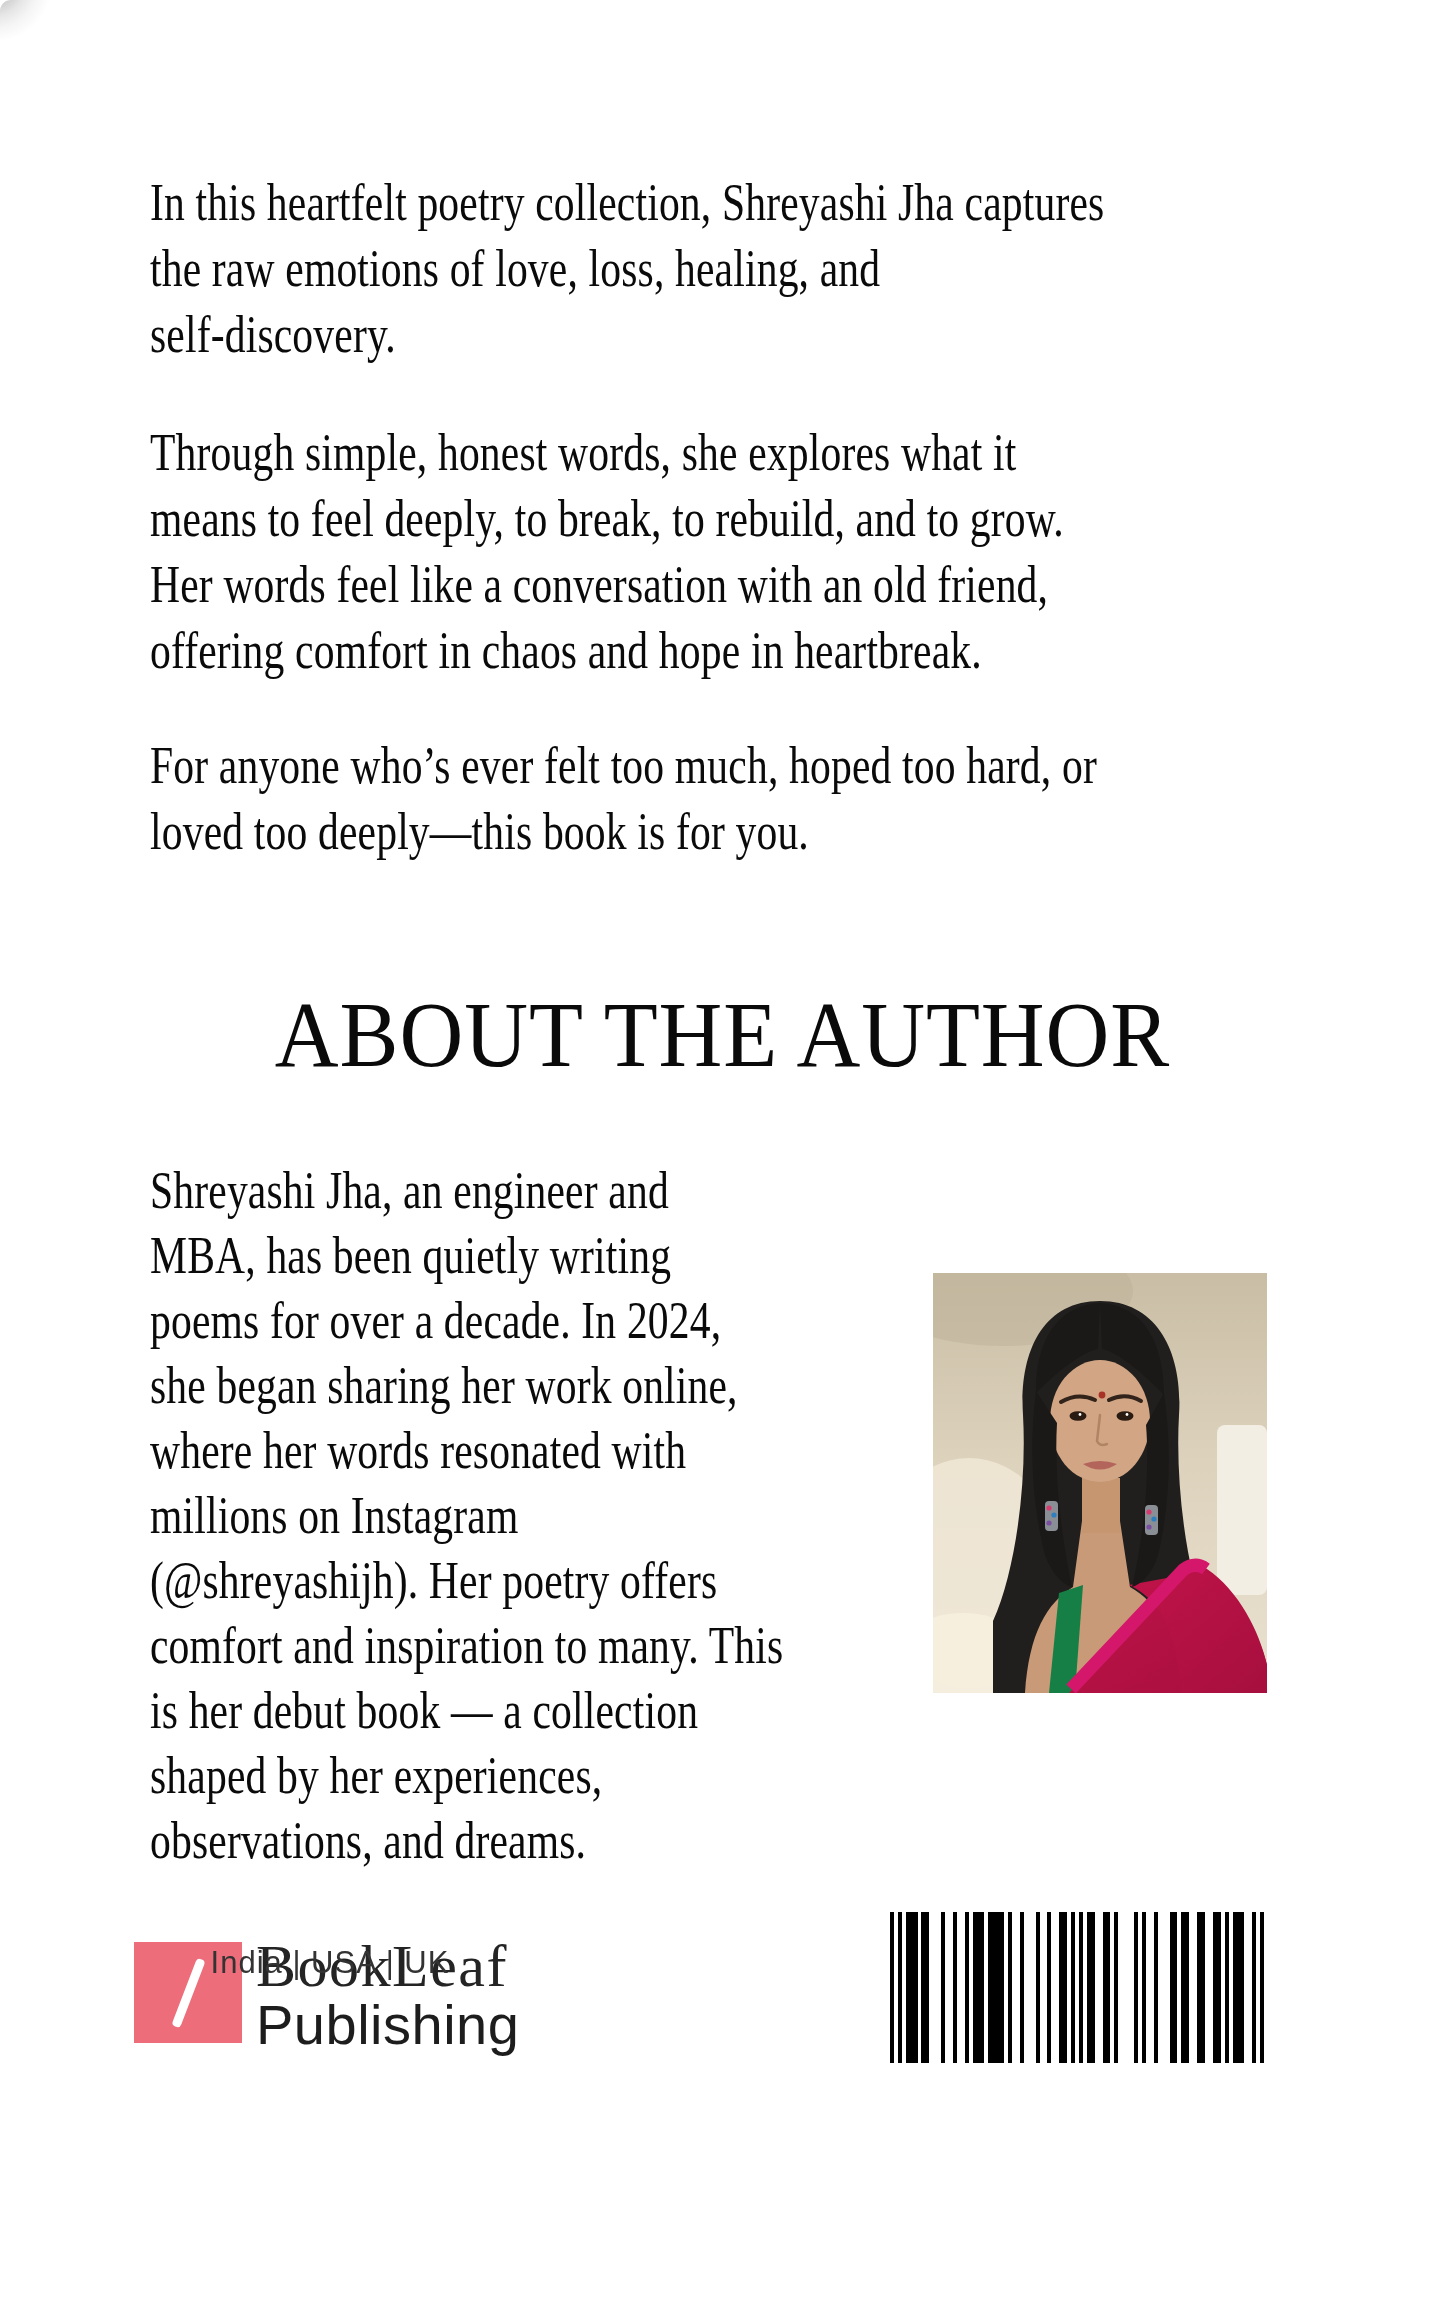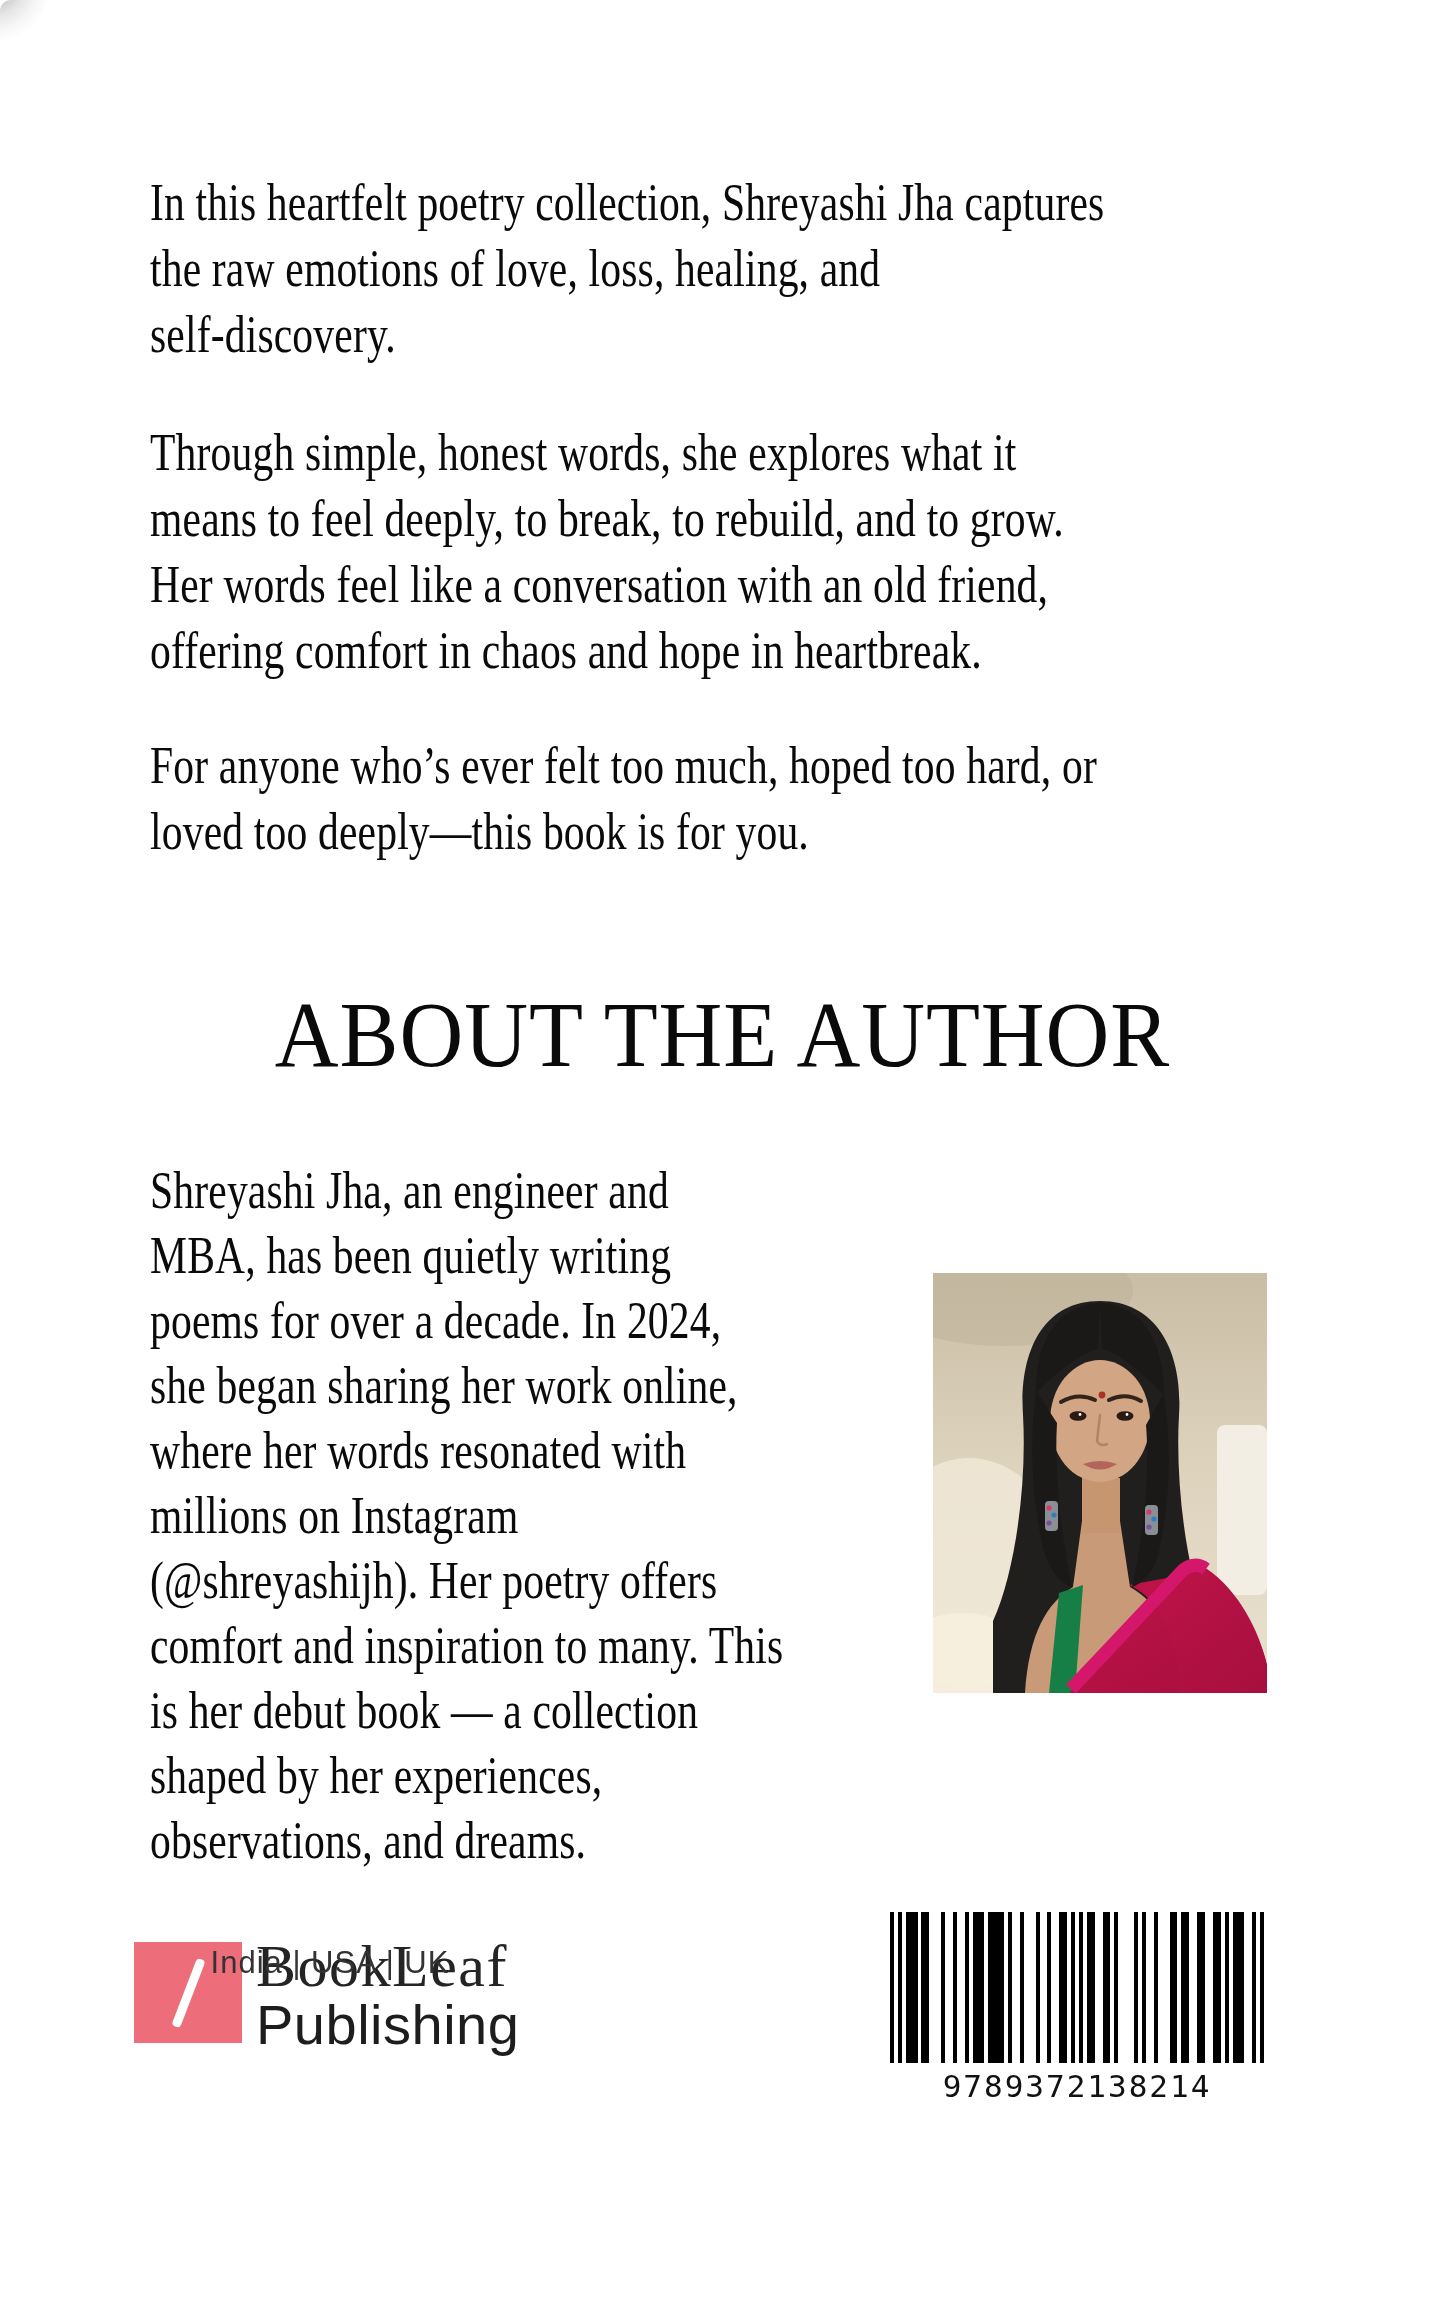--- a/index.html
+++ b/index.html
@@ -212,16 +212,15 @@
         <rect x="67" y="0" width="1" height="151" fill="#000000"></rect>
         <rect x="71" y="0" width="2" height="151" fill="#000000"></rect>
         <rect x="74" y="0" width="2" height="151" fill="#000000"></rect>
         <rect x="78" y="0" width="2" height="151" fill="#000000"></rect>
         <rect x="82" y="0" width="2" height="151" fill="#000000"></rect>
         <rect x="85" y="0" width="1" height="151" fill="#000000"></rect>
         <rect x="87" y="0" width="3" height="151" fill="#000000"></rect>
         <rect x="92" y="0" width="1" height="151" fill="#000000"></rect>
         <rect x="94" y="0" width="1" height="151" fill="#000000"></rect>
       </svg>
-    <div class="barcode-number">9789372138214</div>
   </div>
 
 </div>
 
 </body></html>

